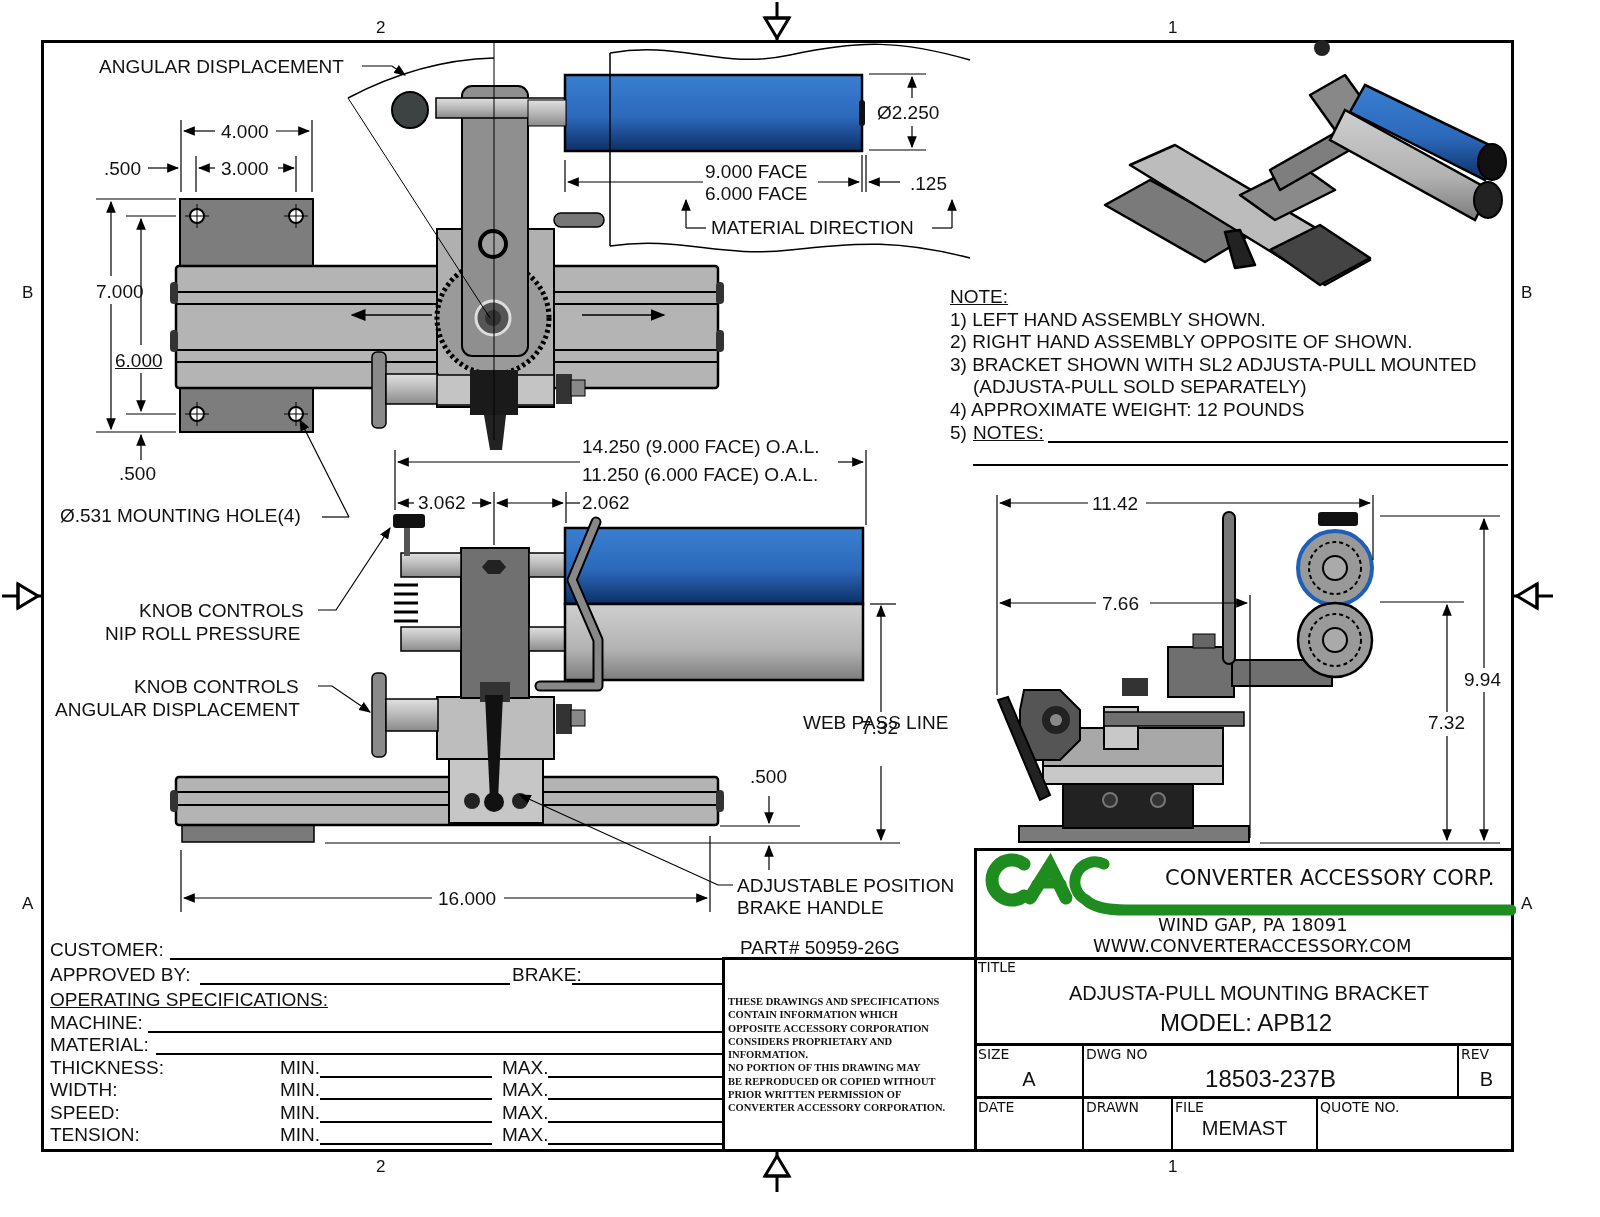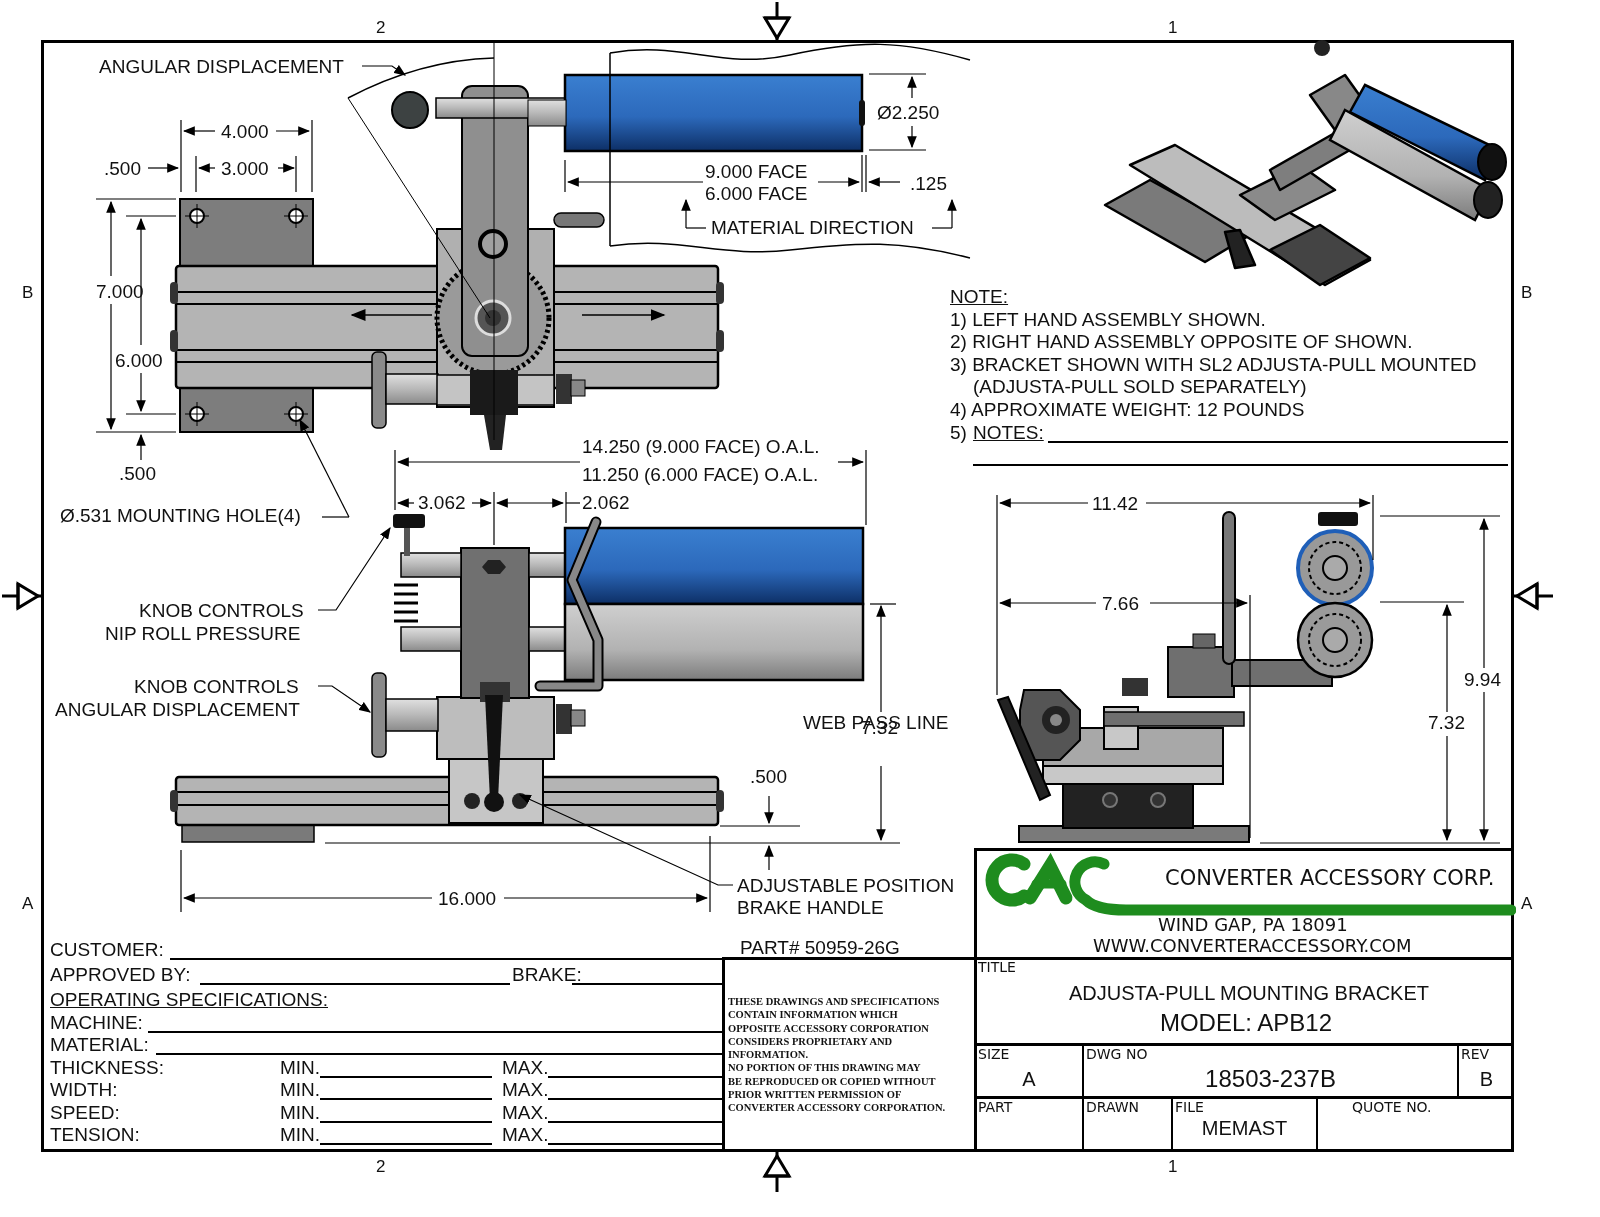--- a/index.html
+++ b/index.html
@@ -176,21 +176,21 @@
     <line x1="952" y1="228" x2="952" y2="200" marker-end="url(#ah)"></line>
     <line x1="932" y1="228" x2="952" y2="228"></line>
   </g>
 </svg>
 
 <div class="t" style="left:99px;top:57px;">ANGULAR DISPLACEMENT</div>
 <div class="t" style="left:221px;top:122px;">4.000</div>
 <div class="t" style="left:221px;top:159px;">3.000</div>
 <div class="t" style="left:104px;top:159px;">.500</div>
 <div class="t" style="left:84px;top:282px;margin-left:12px;">7.000</div>
-<div class="t" style="left:115px;top:351px;">6.000</div>
+<div class="t" style="left:115px;top:351px;text-decoration:underline;">6.000</div>
 <div class="t" style="left:119px;top:464px;">.500</div>
 <div class="t" style="left:60px;top:506px;">Ø.531 MOUNTING HOLE(4)</div>
 <div class="t" style="left:877px;top:103px;">Ø2.250</div>
 <div class="t" style="left:705px;top:162px;">9.000 FACE</div>
 <div class="t" style="left:705px;top:184px;">6.000 FACE</div>
 <div class="t" style="left:904px;top:174px;margin-left:6px;">.125</div>
 <div class="t" style="left:711px;top:218px;">MATERIAL DIRECTION</div>
 
 <svg class="abs" style="left:0;top:0;" width="1600" height="1217">
   <defs>
@@ -469,18 +469,18 @@
   <div class="cell-value" style="left:976px;top:983px;width:546px;font-size:20px;">ADJUSTA-PULL MOUNTING BRACKET</div>
   <div class="cell-value" style="left:976px;top:1011px;width:540px;font-size:24px;">MODEL: APB12</div>
 
   <div class="cell-label" style="left:978px;top:1047px;">SIZE</div>
   <div class="cell-value" style="left:976px;top:1069px;width:106px;font-size:20px;">A</div>
   <div class="cell-label" style="left:1086px;top:1047px;">DWG NO</div>
   <div class="cell-value" style="left:1084px;top:1067px;width:373px;font-size:24px;">18503-237B</div>
   <div class="cell-label" style="left:1461px;top:1047px;">REV</div>
   <div class="cell-value" style="left:1459px;top:1069px;width:55px;font-size:20px;">B</div>
 
-  <div class="cell-label" style="left:978px;top:1100px;">PART</div>
+  <div class="cell-label" style="left:978px;top:1100px;">DATE</div>
   <div class="cell-label" style="left:1086px;top:1100px;">DRAWN</div>
   <div class="cell-label" style="left:1175px;top:1100px;">FILE</div>
   <div class="cell-value" style="left:1173px;top:1118px;width:143px;font-size:20px;">MEMAST</div>
-  <div class="cell-label" style="left:1352px;top:1100px;">QUOTE NO.</div>
+  <div class="cell-label" style="left:1320px;top:1100px;">QUOTE NO.</div>
 </div>
 
 </body></html>

